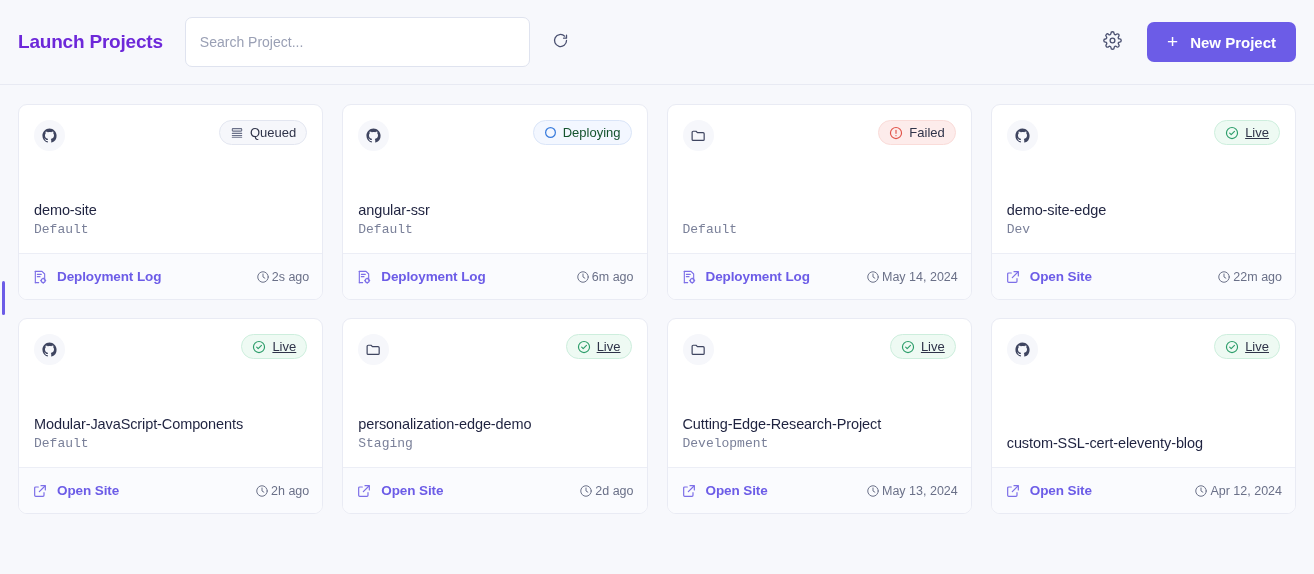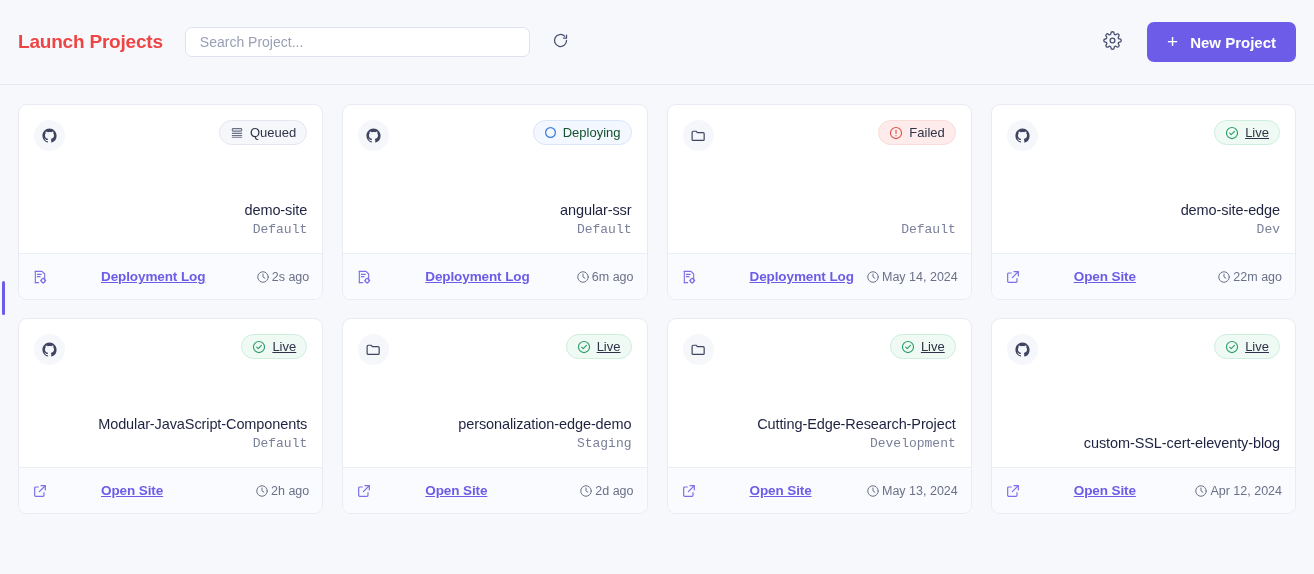--- a/index.html
+++ b/index.html
@@ -35,32 +35,32 @@
     border-bottom: 1px solid #e8eaf3;
     display: flex;
     align-items: center;
     padding: 0 18px;
     position: relative;
   }
 
   .page-title {
     font-size: 19px;
     font-weight: bold;
-    color: #ef4444;
+    color: #6d28d9;
     letter-spacing: -0.2px;
     white-space: nowrap;
   }
 
   .search-wrap {
     margin-left: 22px;
   }
 
   .search-input {
     width: 345px;
-    height: 30px;
+    height: 50px;
     border: 1px solid #dfe3ef;
     border-radius: 7px;
     background: #ffffff;
     padding: 0 14px;
     font-size: 14px;
     font-family: "Liberation Sans", sans-serif;
     color: #2f3349;
     outline: none;
   }
   .search-input::placeholder { color: #9aa0b5; }
@@ -134,21 +134,20 @@
     overflow: hidden;
     display: flex;
     flex-direction: column;
   }
 
   .card-top {
     padding: 15px 15px 0 15px;
     height: 148px;
     display: flex;
     flex-direction: column;
-    text-align: right;
   }
 
   .card-top-row {
     display: flex;
     align-items: flex-start;
     justify-content: space-between;
   }
 
   .repo-avatar {
     width: 31px;
@@ -219,23 +218,21 @@
     display: inline-flex;
     align-items: center;
     gap: 9px;
     color: #6c5ce7;
     text-decoration: none;
     cursor: pointer;
   }
   .card-action .action-label {
     font-size: 13.5px;
     font-weight: bold;
-    text-decoration: underline;
     letter-spacing: -0.1px;
-    margin-left: 44px;
   }
   .card-action svg { color: #7d6fe8; display: block; flex: 0 0 auto; }
 
   .card-time {
     display: inline-flex;
     align-items: flex-end;
     gap: 2px;
     font-size: 12.5px;
     color: #6a7088;
     white-space: nowrap;

